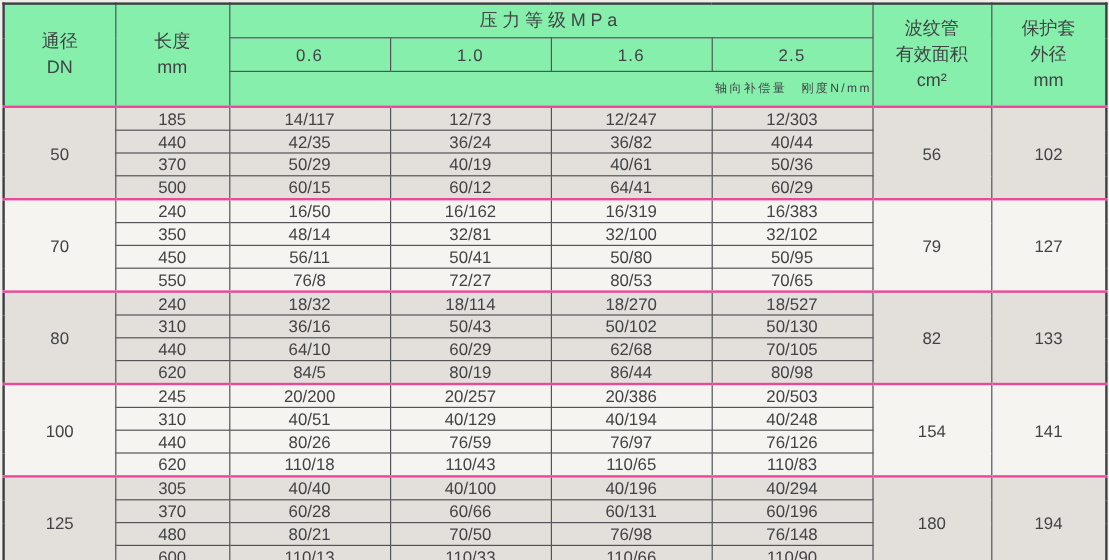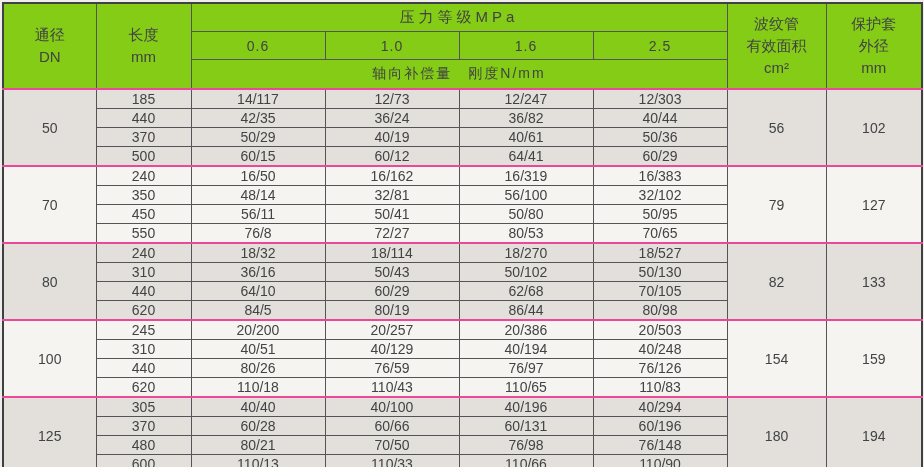--- a/index.html
+++ b/index.html
@@ -33,25 +33,25 @@
     border: 1px solid #525458;
     text-align: center;
     vertical-align: middle;
     color: #414345;
     font-weight: normal;
     padding: 0;
   }
   table.spec { border: 2px solid #3e4044; }
 
   
-  .hdr { background: #84cc16; font-size: 15px; }
+  .hdr { background: #86efac; font-size: 15px; }
   .hdr .two-line, .hdr .three-line { white-space: pre-line; line-height: 1.45; }
   th.pressure-title { letter-spacing: 4px; height: 27px; font-size: 15px; }
   th.pressure-level { height: 27px; font-size: 14px; letter-spacing: 1px; margin-top: 32px; }
-  th.pressure-sub   { height: 28px; font-size: 14px; letter-spacing: 2px; }
+  th.pressure-sub   { height: 28px; font-size: 10px; letter-spacing: 2px; text-align: right; }
 
   
   tbody td { font-size: 14px; height: 18px; }
   tr.shaded td { background: #e3e0db; }
   tr.plain  td { background: #f6f4f0; }
 
   
   tbody tr td { border-top: 1px solid #97968f; }
   tbody tr.group-first td { border-top: 2px solid #ec4899; }
   tbody td.dn-cell, tbody td.area-cell, tbody td.od-cell { font-size: 14px; margin-top: 23px; }
@@ -142,21 +142,21 @@
           <td class="value-cell">16/162</td>
           <td class="value-cell">16/319</td>
           <td class="value-cell">16/383</td>
           <td class="area-cell" rowspan="4">79</td>
           <td class="od-cell" rowspan="4">127</td>
         </tr>
         <tr class="plain">
           <td class="length-cell">350</td>
           <td class="value-cell">48/14</td>
           <td class="value-cell">32/81</td>
-          <td class="value-cell">56/100</td>
+          <td class="value-cell">32/100</td>
           <td class="value-cell">32/102</td>
         </tr>
         <tr class="plain">
           <td class="length-cell">450</td>
           <td class="value-cell">56/11</td>
           <td class="value-cell">50/41</td>
           <td class="value-cell">50/80</td>
           <td class="value-cell">50/95</td>
         </tr>
         <tr class="plain">
@@ -198,21 +198,21 @@
           <td class="value-cell">80/98</td>
         </tr>
         <tr class="plain group-first">
           <td class="dn-cell" rowspan="4">100</td>
           <td class="length-cell">245</td>
           <td class="value-cell">20/200</td>
           <td class="value-cell">20/257</td>
           <td class="value-cell">20/386</td>
           <td class="value-cell">20/503</td>
           <td class="area-cell" rowspan="4">154</td>
-          <td class="od-cell" rowspan="4">159</td>
+          <td class="od-cell" rowspan="4">141</td>
         </tr>
         <tr class="plain">
           <td class="length-cell">310</td>
           <td class="value-cell">40/51</td>
           <td class="value-cell">40/129</td>
           <td class="value-cell">40/194</td>
           <td class="value-cell">40/248</td>
         </tr>
         <tr class="plain">
           <td class="length-cell">440</td>

